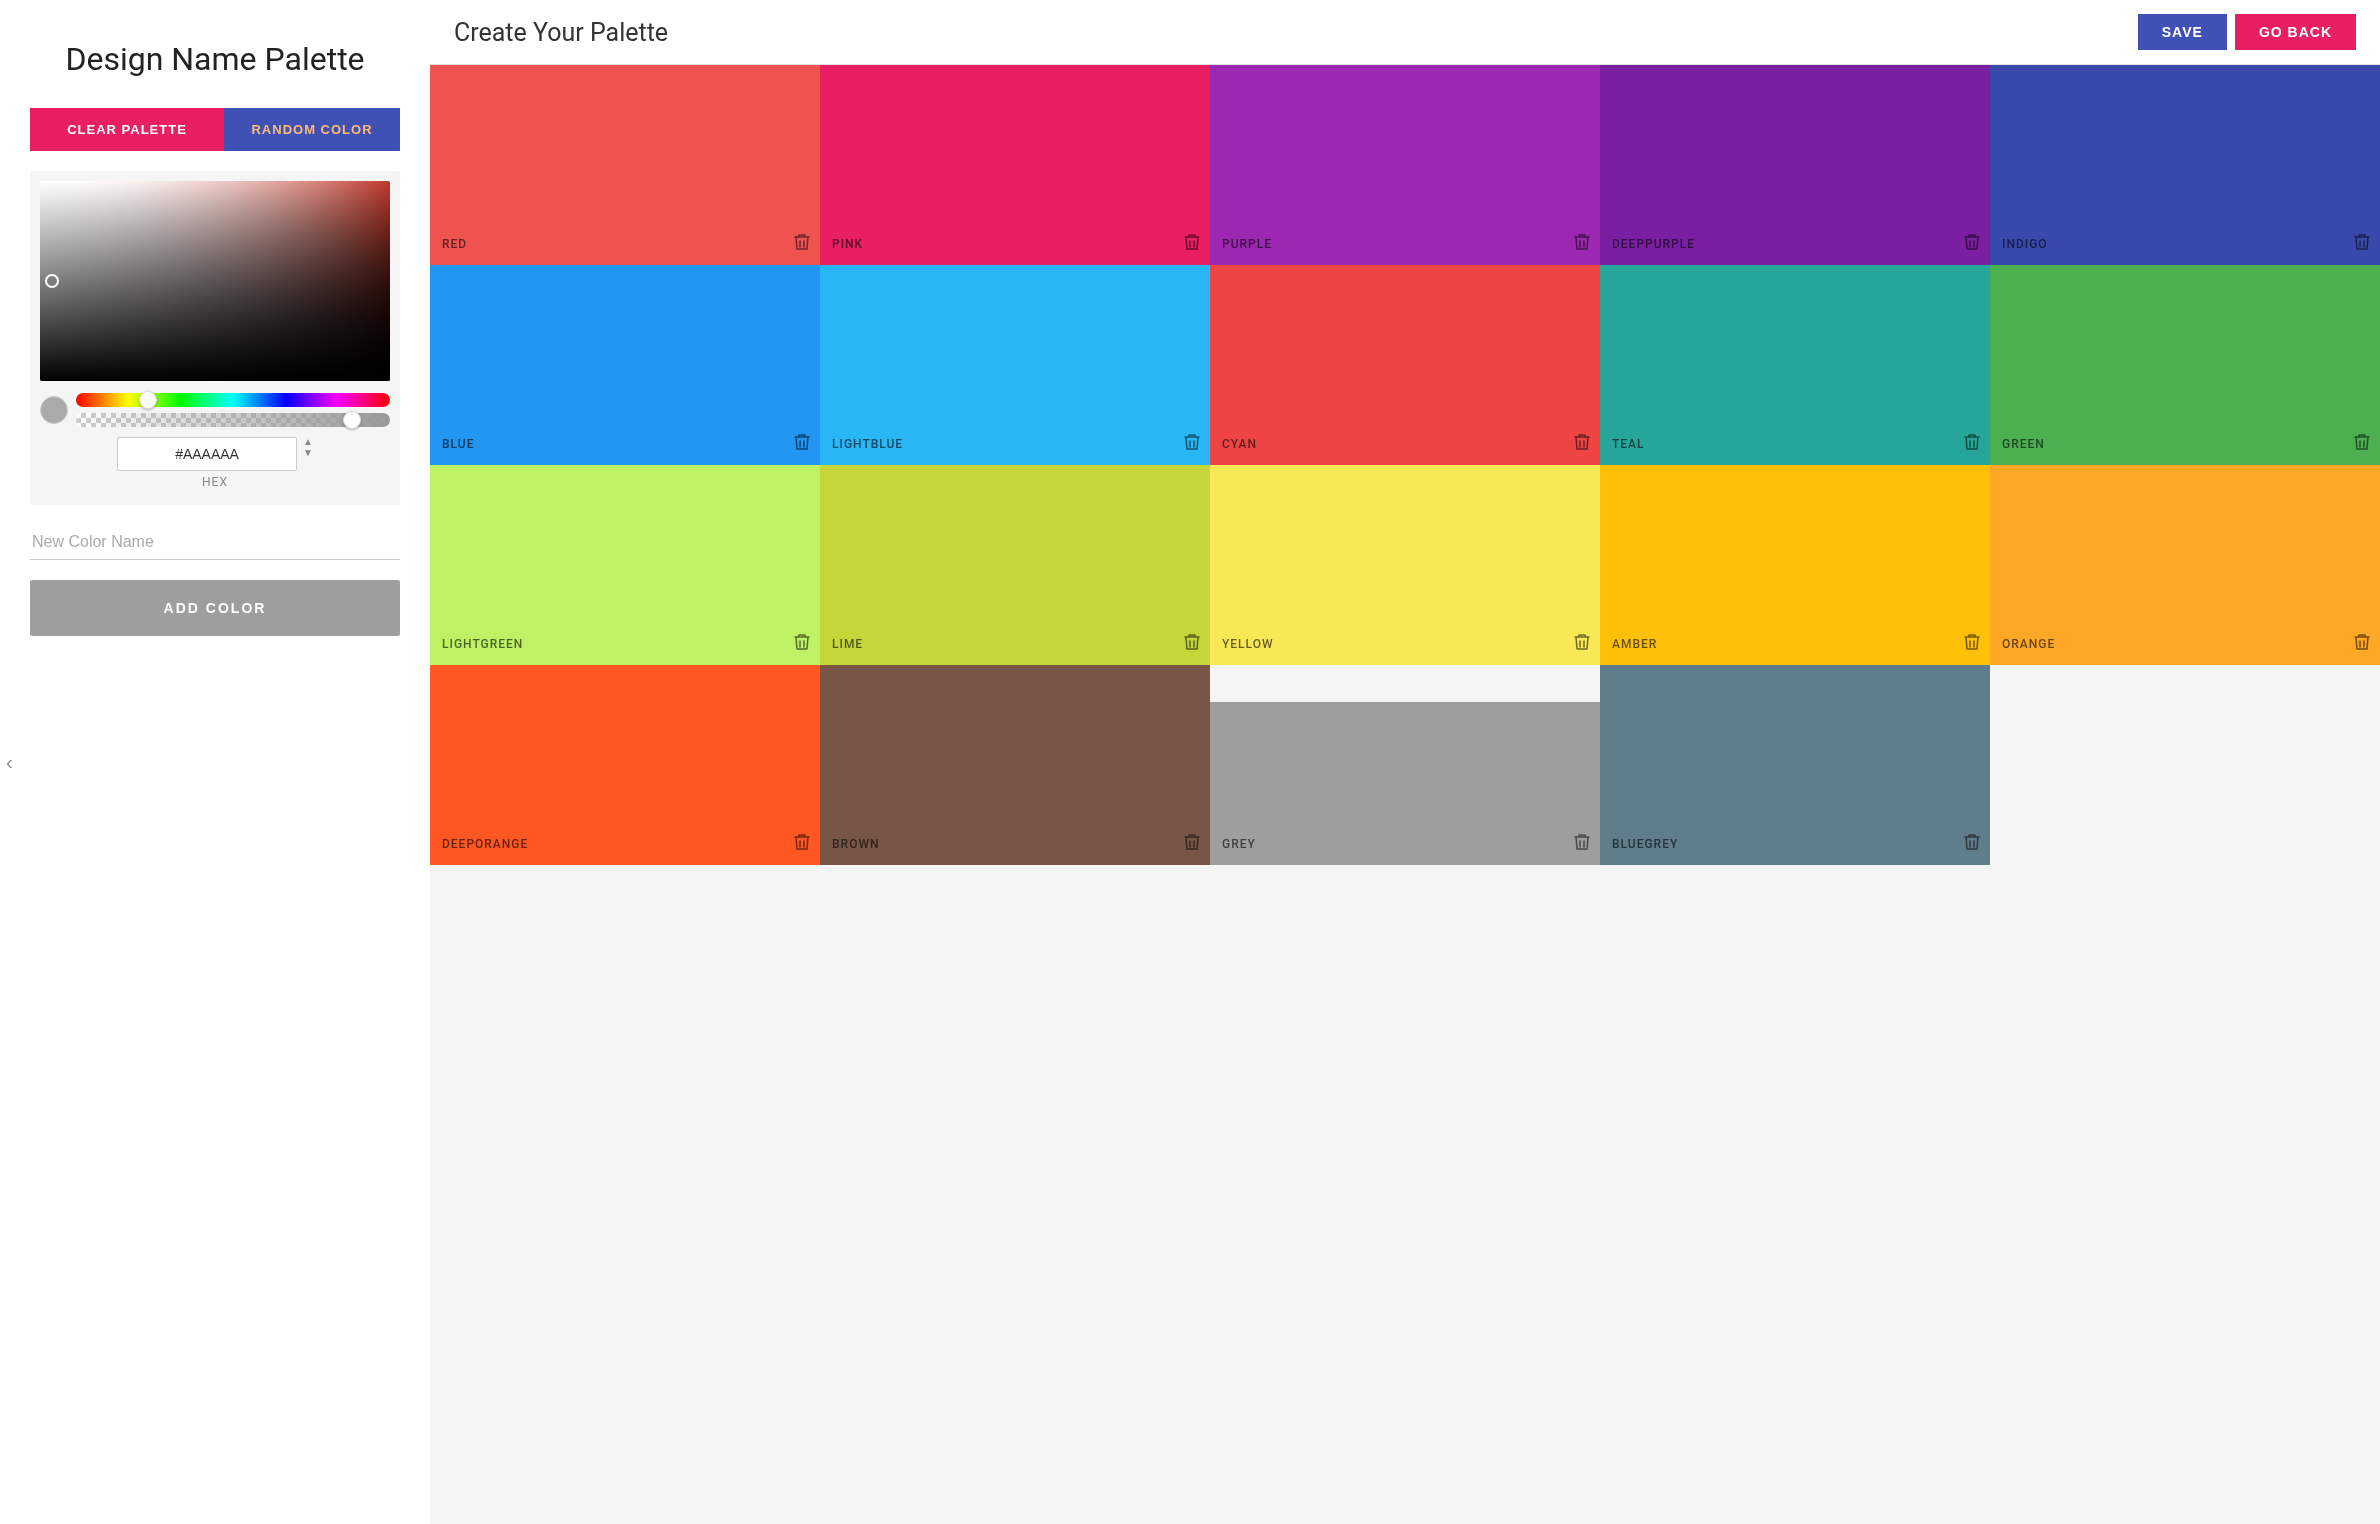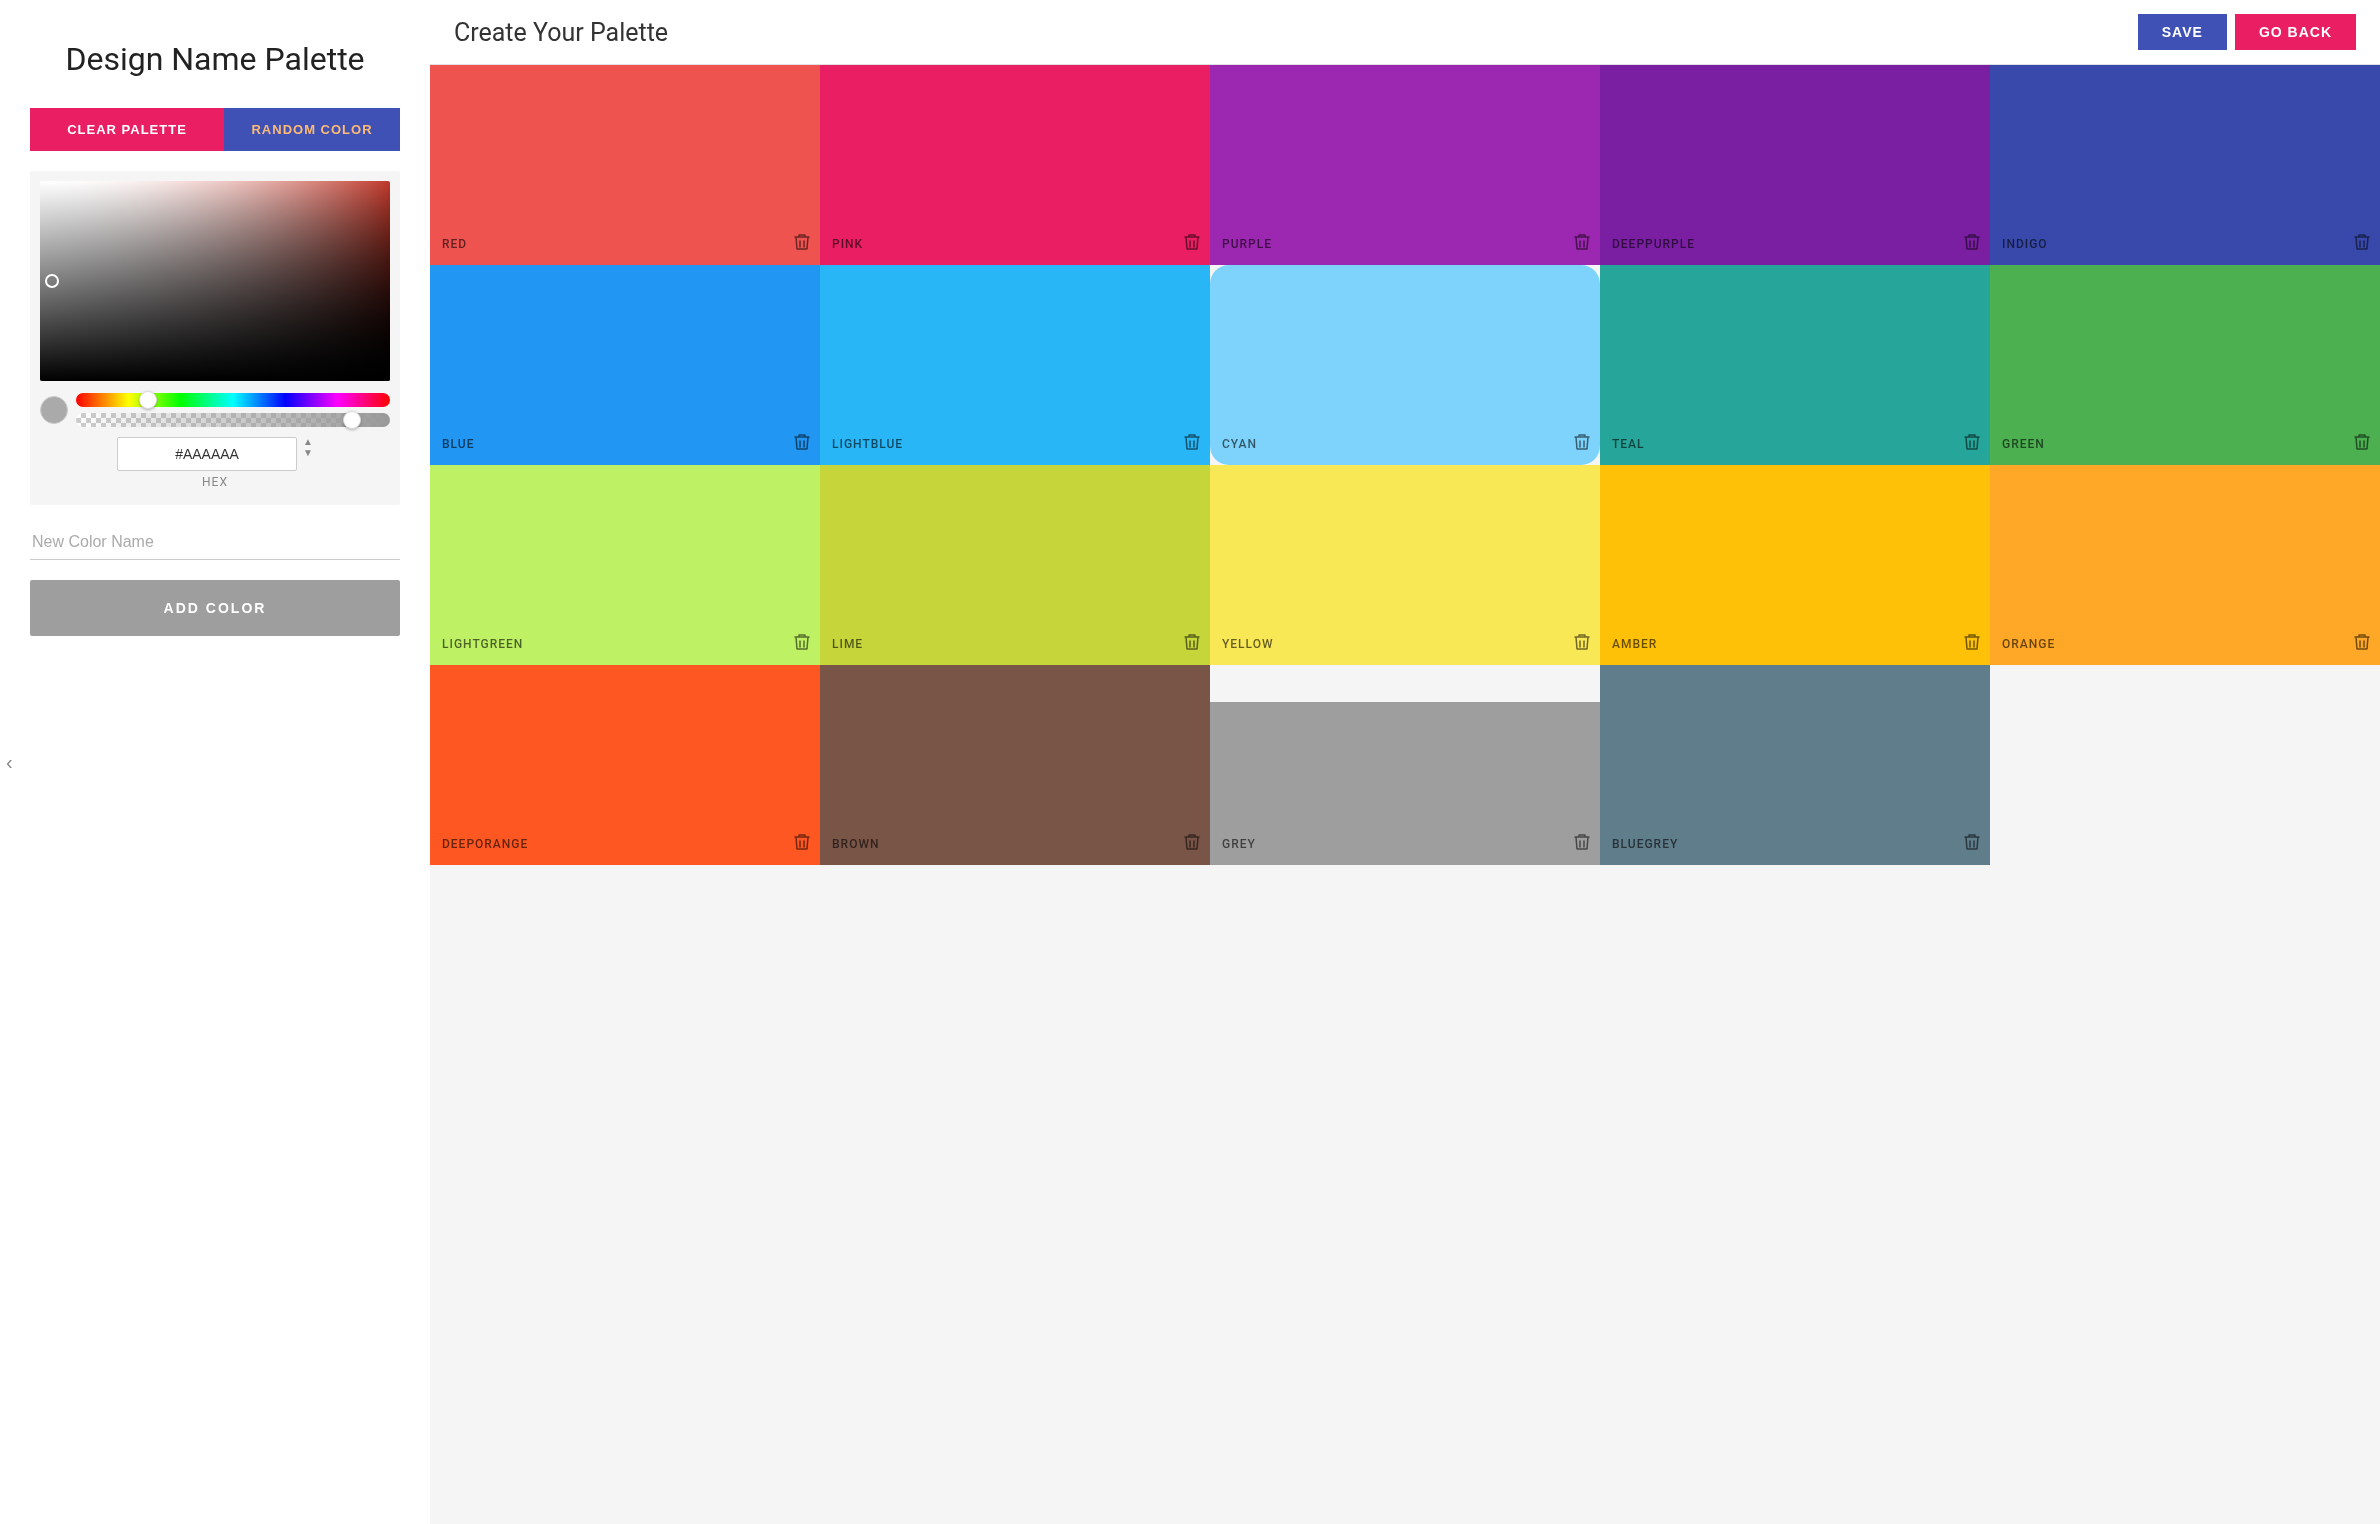--- a/index.html
+++ b/index.html
@@ -428,21 +428,21 @@
         <span class="delete-icon"><svg width="16" height="18" viewBox="0 0 16 18" fill="none" xmlns="http://www.w3.org/2000/svg">
       <path d="M1 4h14M5 4V2h6v2M6 8v6M10 8v6M2 4l1 12h10L14 4H2z" stroke="rgba(0,0,0,0.55)" stroke-width="1.5" stroke-linecap="round" stroke-linejoin="round"></path>
     </svg></span>
       </div>
       <div class="color-cell" style="background-color: rgb(41, 182, 246);">
         <span class="color-label">LIGHTBLUE</span>
         <span class="delete-icon"><svg width="16" height="18" viewBox="0 0 16 18" fill="none" xmlns="http://www.w3.org/2000/svg">
       <path d="M1 4h14M5 4V2h6v2M6 8v6M10 8v6M2 4l1 12h10L14 4H2z" stroke="rgba(0,0,0,0.55)" stroke-width="1.5" stroke-linecap="round" stroke-linejoin="round"></path>
     </svg></span>
       </div>
-      <div class="color-cell" style="background-color: #7dd3fc; border-radius: 19px;">
+      <div class="color-cell" style="background-color: #ef4444;">
         <span class="color-label">CYAN</span>
         <span class="delete-icon"><svg width="16" height="18" viewBox="0 0 16 18" fill="none" xmlns="http://www.w3.org/2000/svg">
       <path d="M1 4h14M5 4V2h6v2M6 8v6M10 8v6M2 4l1 12h10L14 4H2z" stroke="rgba(0,0,0,0.55)" stroke-width="1.5" stroke-linecap="round" stroke-linejoin="round"></path>
     </svg></span>
       </div>
       <div class="color-cell" style="background-color: rgb(38, 166, 154);">
         <span class="color-label">TEAL</span>
         <span class="delete-icon"><svg width="16" height="18" viewBox="0 0 16 18" fill="none" xmlns="http://www.w3.org/2000/svg">
       <path d="M1 4h14M5 4V2h6v2M6 8v6M10 8v6M2 4l1 12h10L14 4H2z" stroke="rgba(0,0,0,0.55)" stroke-width="1.5" stroke-linecap="round" stroke-linejoin="round"></path>
     </svg></span>

